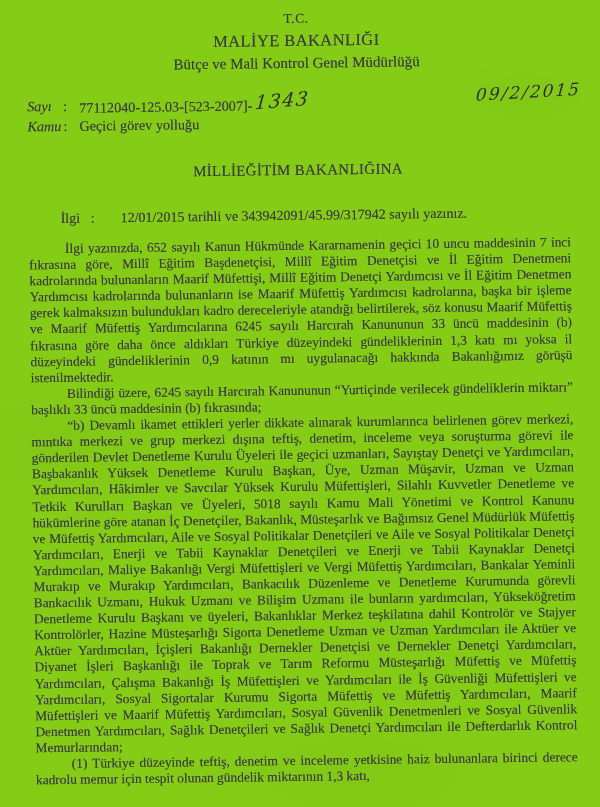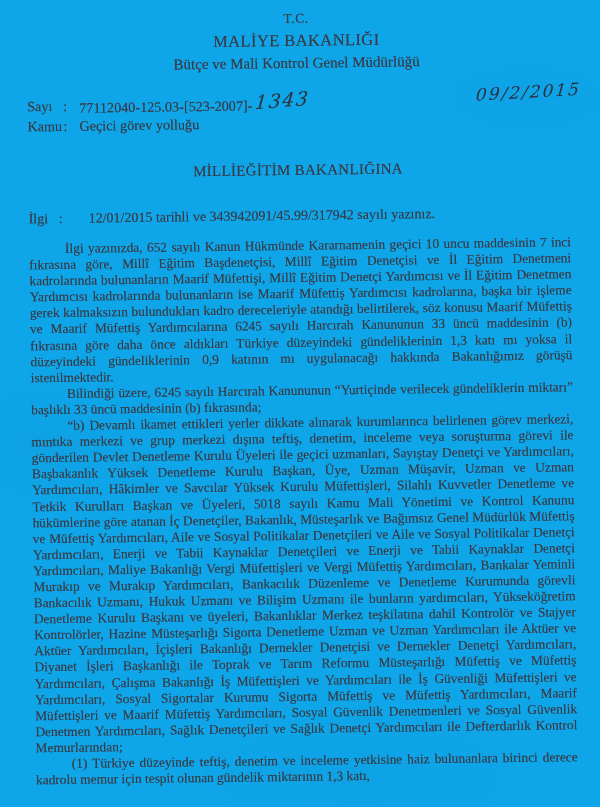--- a/index.html
+++ b/index.html
@@ -1,21 +1,21 @@
 <!DOCTYPE html>
 <html><head>
 <meta charset="utf-8">
 <style>
   html, body { margin: 0; padding: 0; background: #e8e8e8; }
   .page {
     position: relative;
     width: 600px;
     height: 807px;
     margin: 0 auto;
-    background: #0ea5e9;
+    background: #84cc16;
     overflow: hidden;
   }
   
   .page::before {
     content: "";
     position: absolute; inset: 0;
     background:
       radial-gradient(140px 60px at 88% 12%, rgba(0,0,0,0.015), transparent 70%),
       radial-gradient(200px 90px at 8% 55%, rgba(0,0,0,0.018), transparent 70%),
       radial-gradient(260px 100px at 60% 96%, rgba(0,0,0,0.015), transparent 70%);
@@ -62,38 +62,38 @@
     margin-left: 3px;
   }
 
   .meta {
     position: absolute;
     top: 96px; left: 30px;
     font-size: 14.2px;
     line-height: 17.5px;
   }
   .meta-row { display: flex; }
-  .meta-label { width: 36px; }
+  .meta-label { width: 36px; font-style: italic; }
   .meta-colon { width: 16px; }
 
   .recipient {
     position: absolute;
     top: 163px; left: 0; right: 0;
     text-align: center;
     font-size: 15px;
     letter-spacing: 0.3px;
   }
 
   .ref {
     position: absolute;
     top: 209px; left: 30px; right: 28px;
     display: flex;
     font-size: 14px;
   }
-  .ref-label { width: 30px; }
+  .ref-label { width: 30px; margin-left: 32px; }
   .ref-colon { width: 16px; }
   .ref-text { flex: 1; padding-left: 14px; }
 
   .body-text {
     position: absolute;
     top: 239px; left: 30px; right: 28px;
     font-size: 13.4px;
     line-height: 16.1px;
     text-align: justify;
   }

